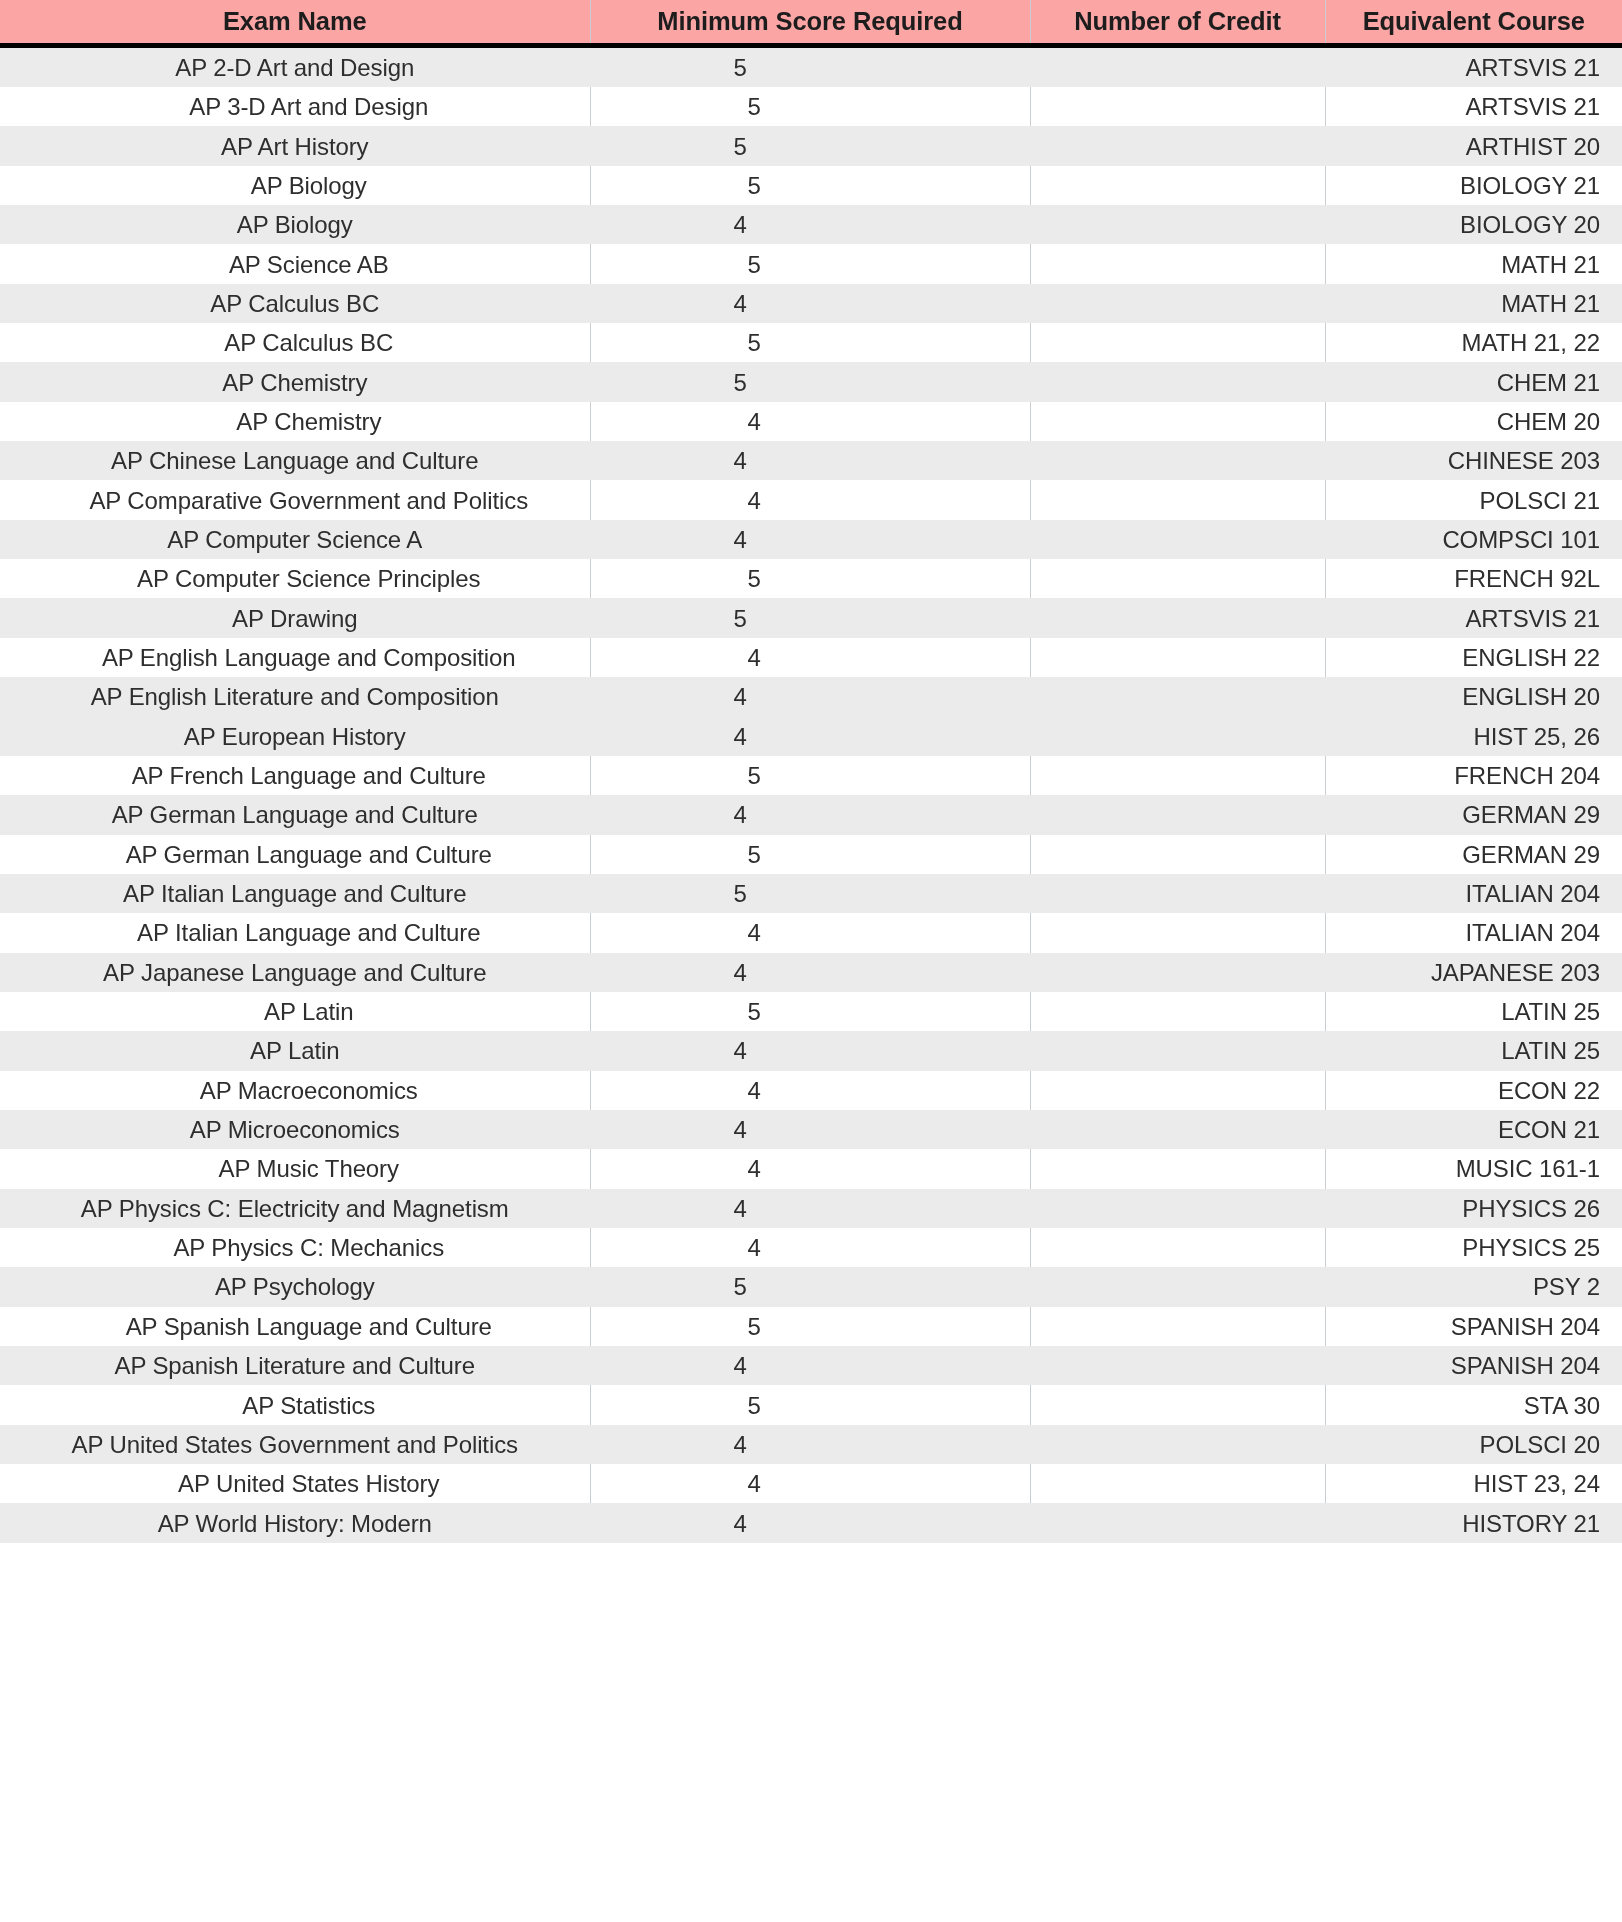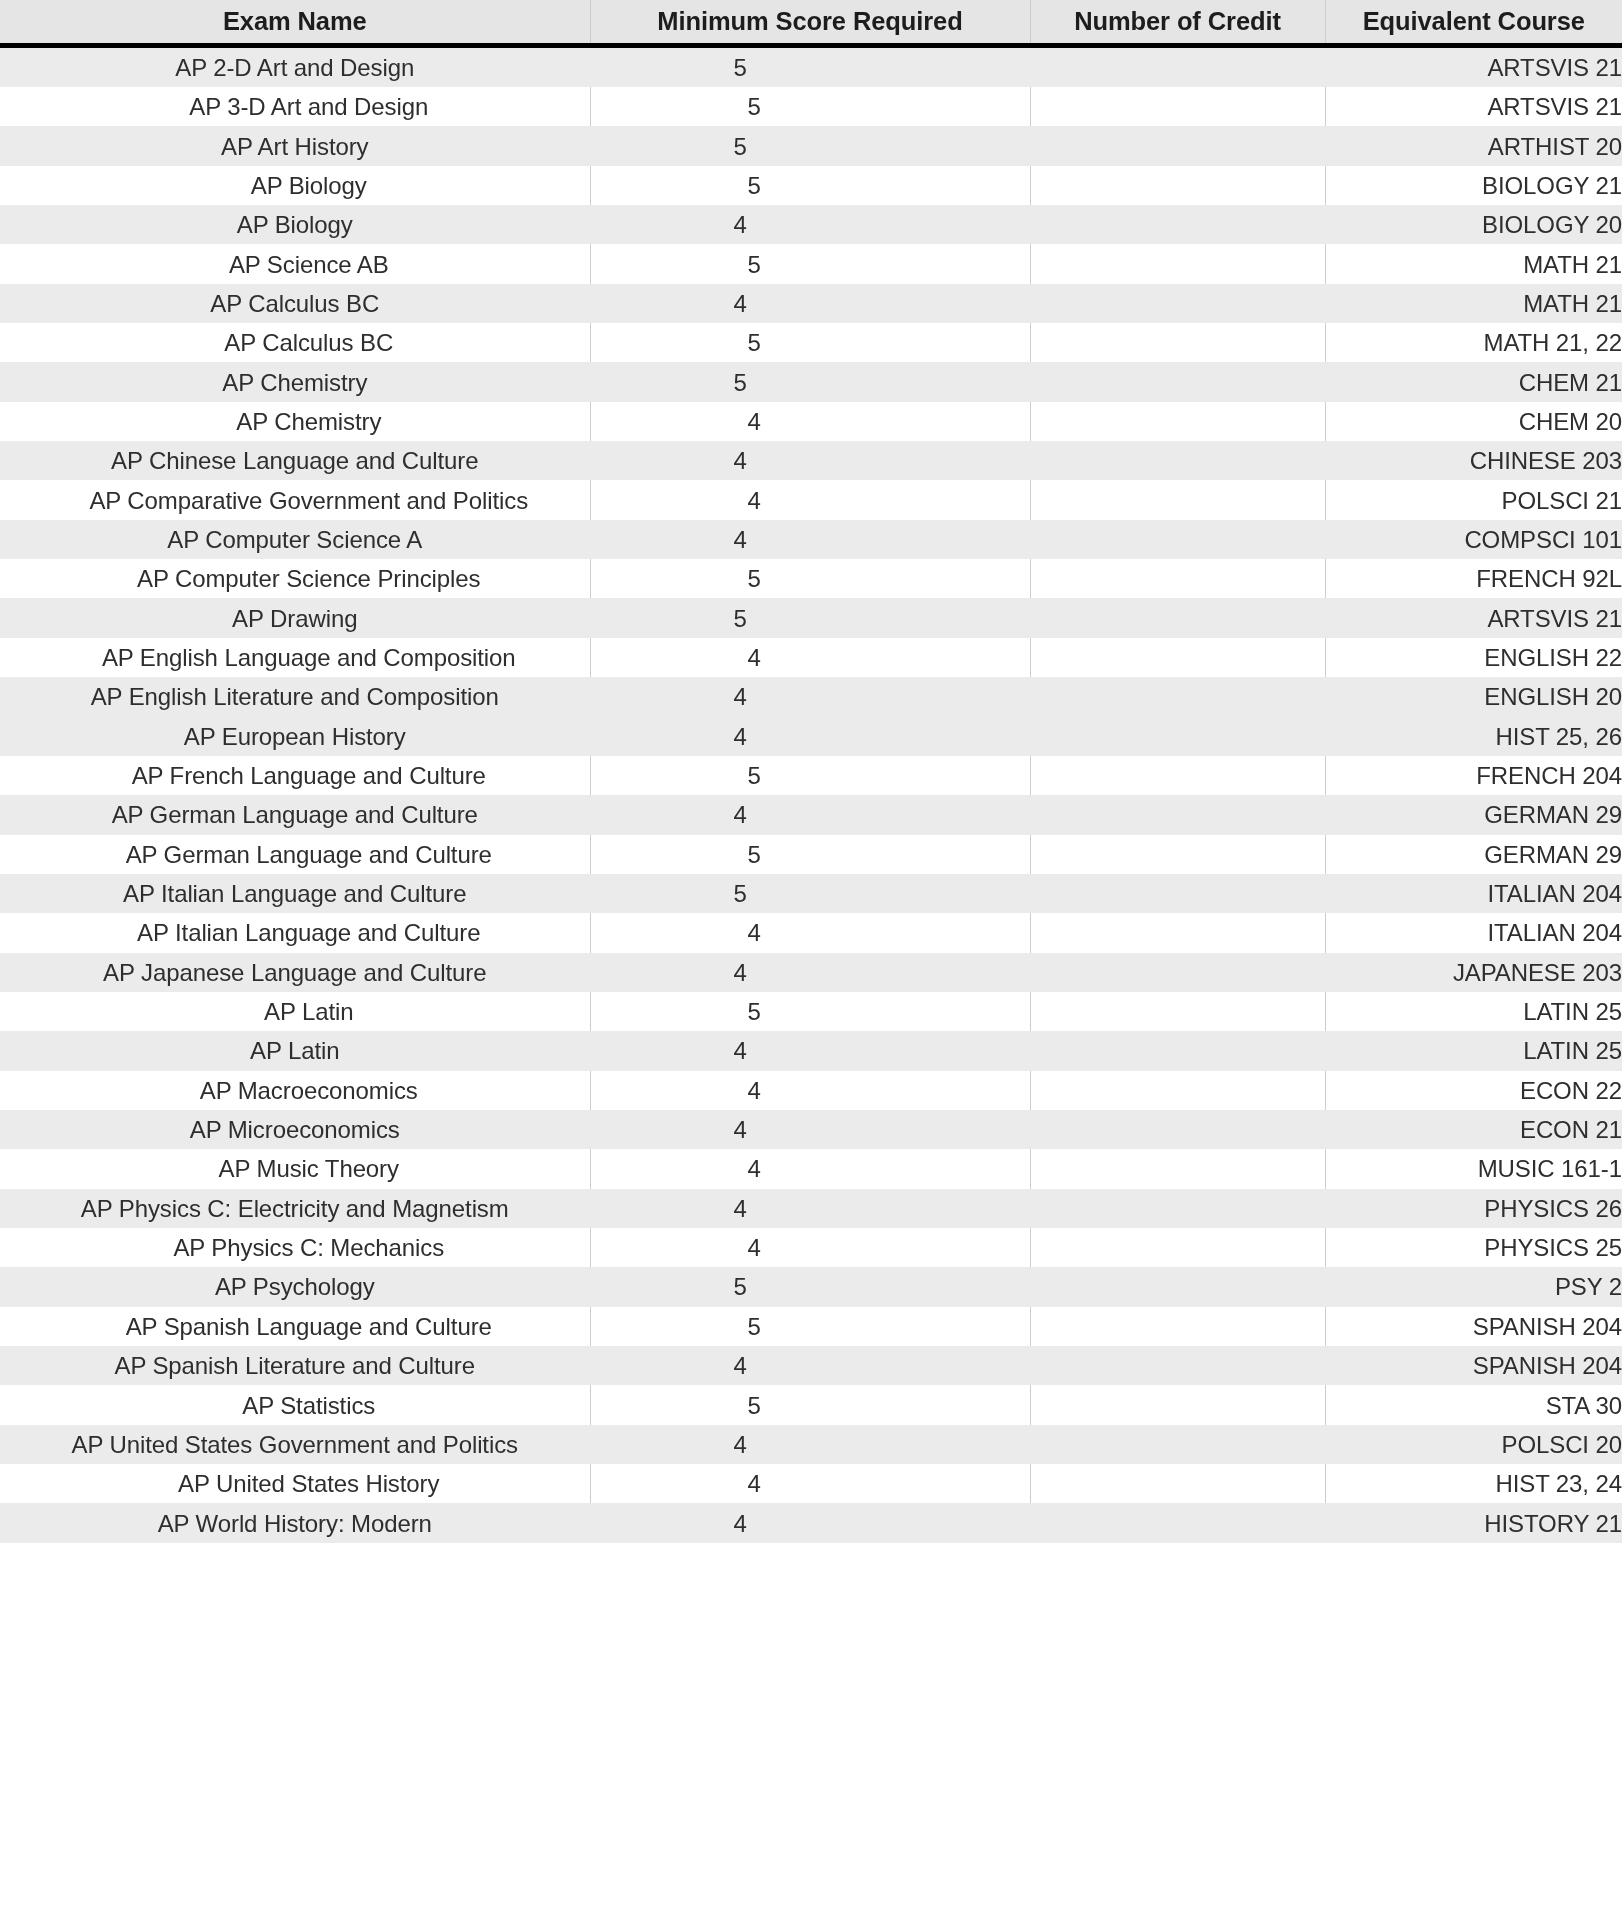--- a/index.html
+++ b/index.html
@@ -29,21 +29,21 @@
 
   
   thead th {
     height: 43px;
     padding: 0;
     font-size: 25.5px;
     font-weight: bold;
     color: #1d1d1d;
     text-align: center;
     vertical-align: middle;
-    background: #e5e5e5;
+    background: #fca5a5;
     border-bottom: 5px solid #000000;
     border-right: 1px solid #c8cdd2;
     white-space: nowrap;
     letter-spacing: -0.1px;
   }
   thead th.last-head { border-right: none; }
   thead th.head-exam {
     border-right: 1px solid #c8cdd2;
   }
 
@@ -62,21 +62,21 @@
     color: #2e2e2e;
   }
 
   
   tbody tr.even td.sep { border-right: 1px solid #c9ced3; padding-left: 28px; }
   tbody tr.odd  td.sep { border-right: 1px solid transparent; }
 
   td.cell-exam   { text-align: center; }
   td.cell-score  { text-align: center; padding-right: 140px; }
   td.cell-credit { text-align: center; }
-  td.cell-course { text-align: right; }
+  td.cell-course { text-align: right; padding-right: 22px; }
 </style>
 </head>
 <body>
 
 <table class="credit-table">
   <colgroup>
     <col class="c-exam">
     <col class="c-score">
     <col class="c-credit">
     <col class="c-course">

